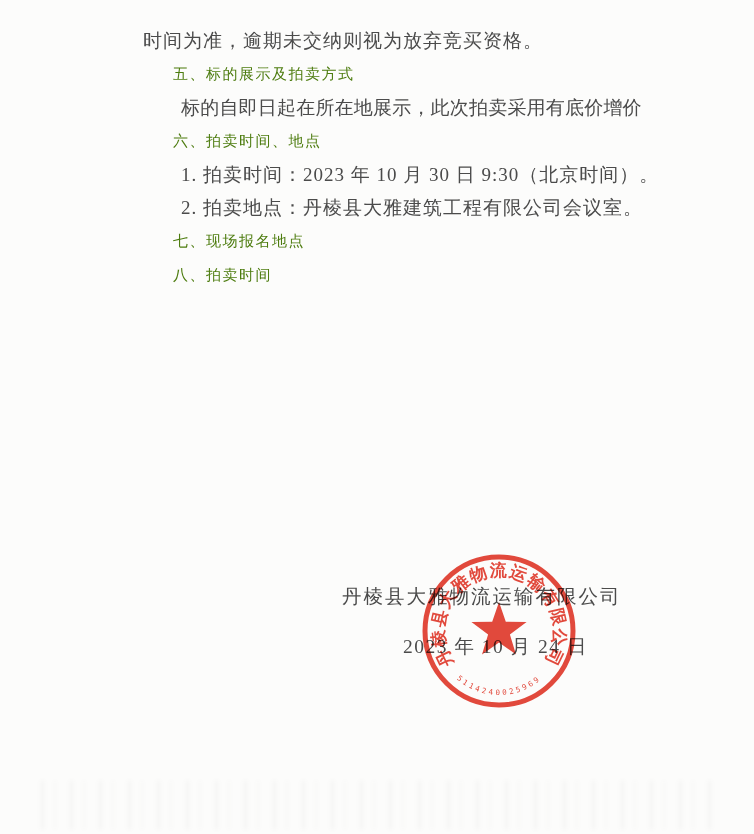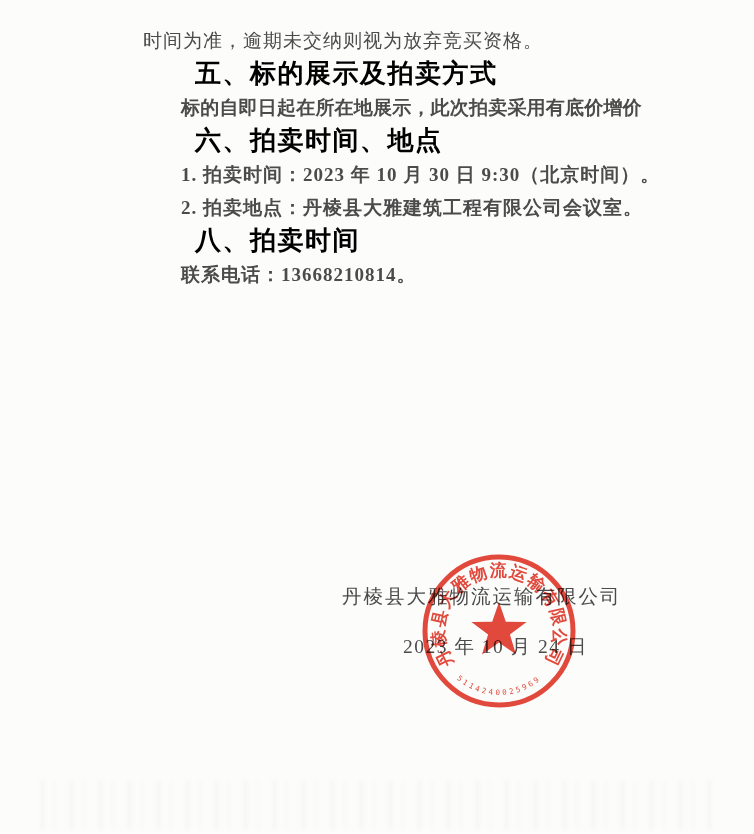--- a/index.html
+++ b/index.html
@@ -17,24 +17,24 @@
   .bleed{
     position:absolute;left:40px;right:40px;bottom:4px;height:50px;
     background:repeating-linear-gradient(90deg,rgba(90,90,85,0.05) 0 5px,transparent 5px 13px,rgba(90,90,85,0.03) 13px 17px,transparent 17px 29px);
     filter:blur(2px);opacity:.6;
   }
   .content{
     position:absolute;left:143px;top:24px;width:505px;
     color:#4b4b4b;font-size:19px;line-height:33.4px;
   }
   .content p{margin:0;white-space:nowrap;letter-spacing:1px;}
-  .content p.indent{text-indent:2em;font-weight:bold;}
+  .content p.indent{text-indent:2em;}
   .content p.heading{
     font-family:"Liberation Sans","DejaVu Sans",sans-serif;
-    font-weight:bold;color:#000000;font-size:26px;letter-spacing:1.5px;
+    font-weight:normal;color:#4d7c0f;font-size:15px;letter-spacing:1.5px;
     text-indent:2em;
   }
   .content p.wide{letter-spacing:0.2px;}
   .sig-company{
     position:absolute;left:342px;top:583px;
     color:#4b4b4b;font-size:19.5px;letter-spacing:2px;white-space:nowrap;
   }
   .sig-date{
     position:absolute;left:403px;top:633px;
     color:#4b4b4b;font-size:19.5px;letter-spacing:1.5px;white-space:nowrap;
@@ -57,22 +57,22 @@
 
 <div class="page">
 
   <div class="content">
     <p>时间为准，逾期未交纳则视为放弃竞买资格。</p>
     <p class="heading">五、标的展示及拍卖方式</p>
     <p class="indent wide">标的自即日起在所在地展示，此次拍卖采用有底价增价</p>
     <p class="heading">六、拍卖时间、地点</p>
     <p class="indent">1. 拍卖时间：2023 年 10 月 30 日 9:30（北京时间）。</p>
     <p class="indent">2. 拍卖地点：丹棱县大雅建筑工程有限公司会议室。</p>
+    <p class="heading">七、现场报名地点</p>
     <p class="heading">八、拍卖时间</p>
-    <p class="indent">联系电话：13668210814。</p>
   </div>
 
   <div class="sig-company">丹棱县大雅物流运输有限公司</div>
   <div class="sig-date">2023 年 10 月 24 日</div>
 
   <svg class="seal" viewBox="0 0 158 158">
     <defs>
       <path id="arcTop" d="M 33.9 110.5 A 55 55 0 1 1 124.1 110.5"></path>
       <path id="arcBottom" d="M 33.7 124.3 A 64 64 0 0 0 124.3 124.3"></path>
     </defs>

